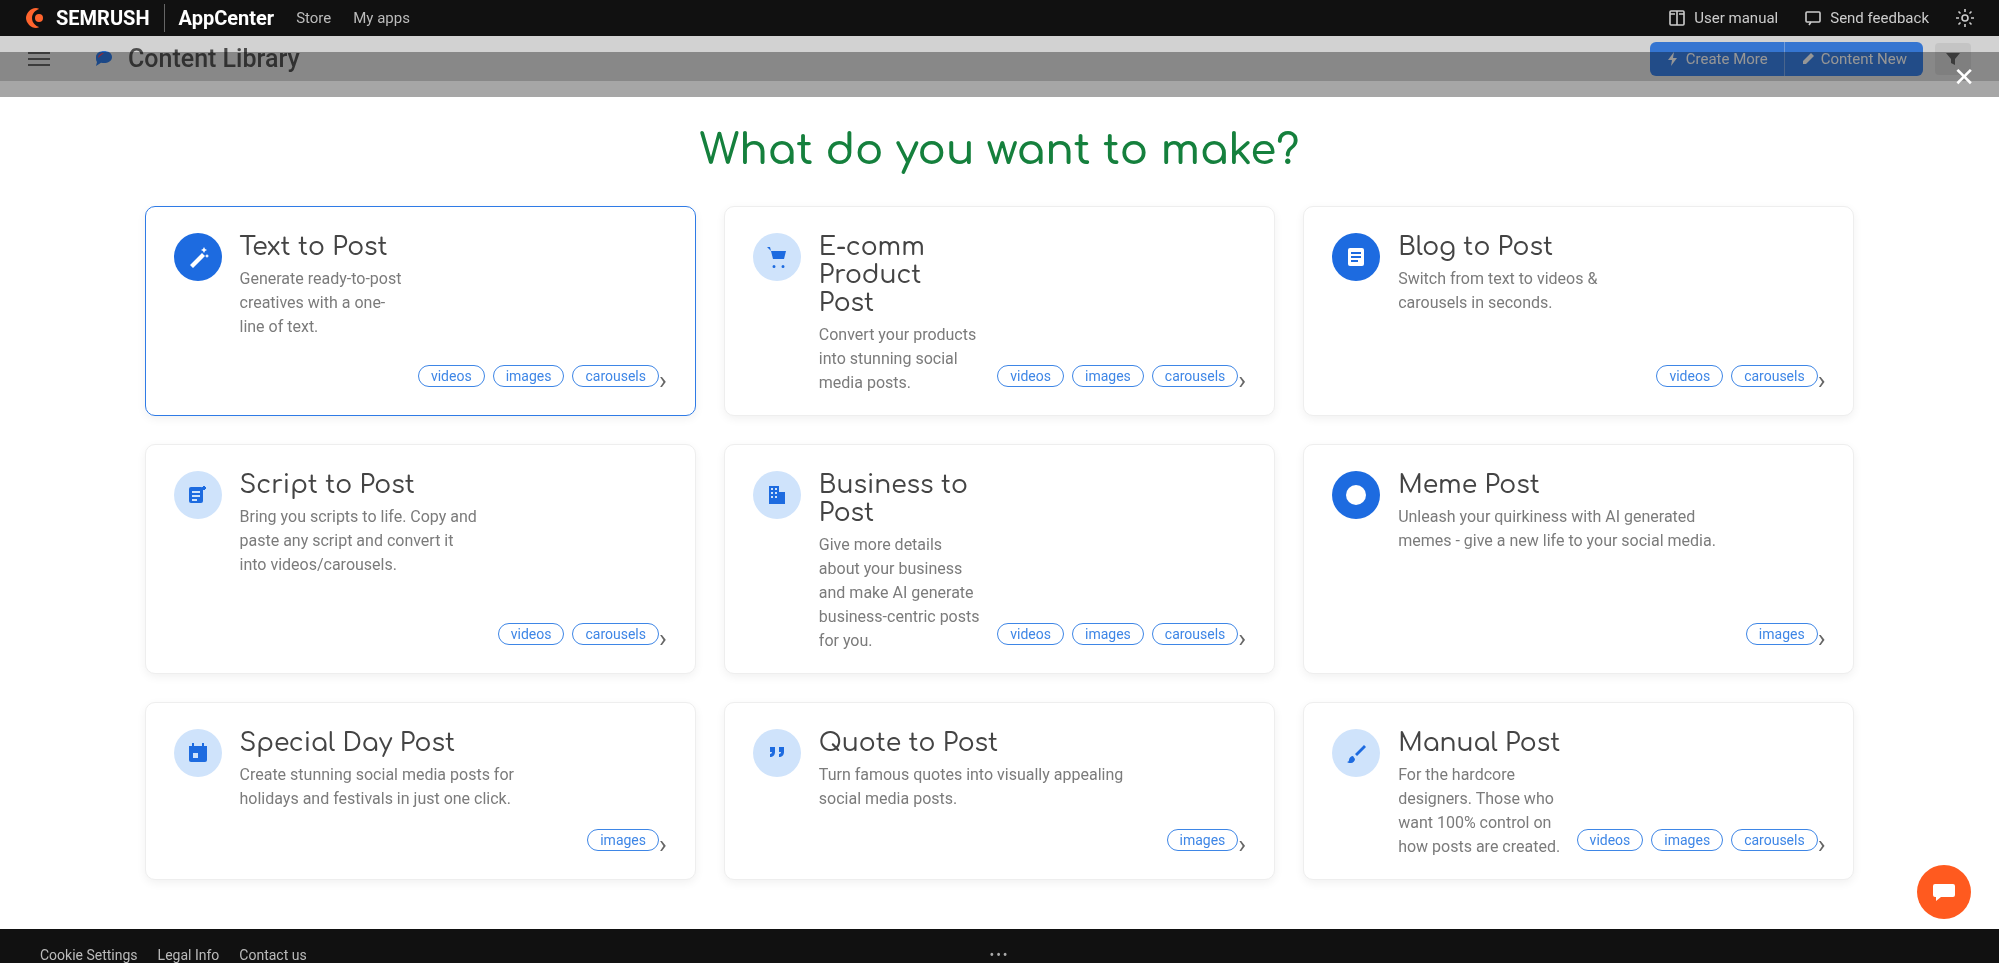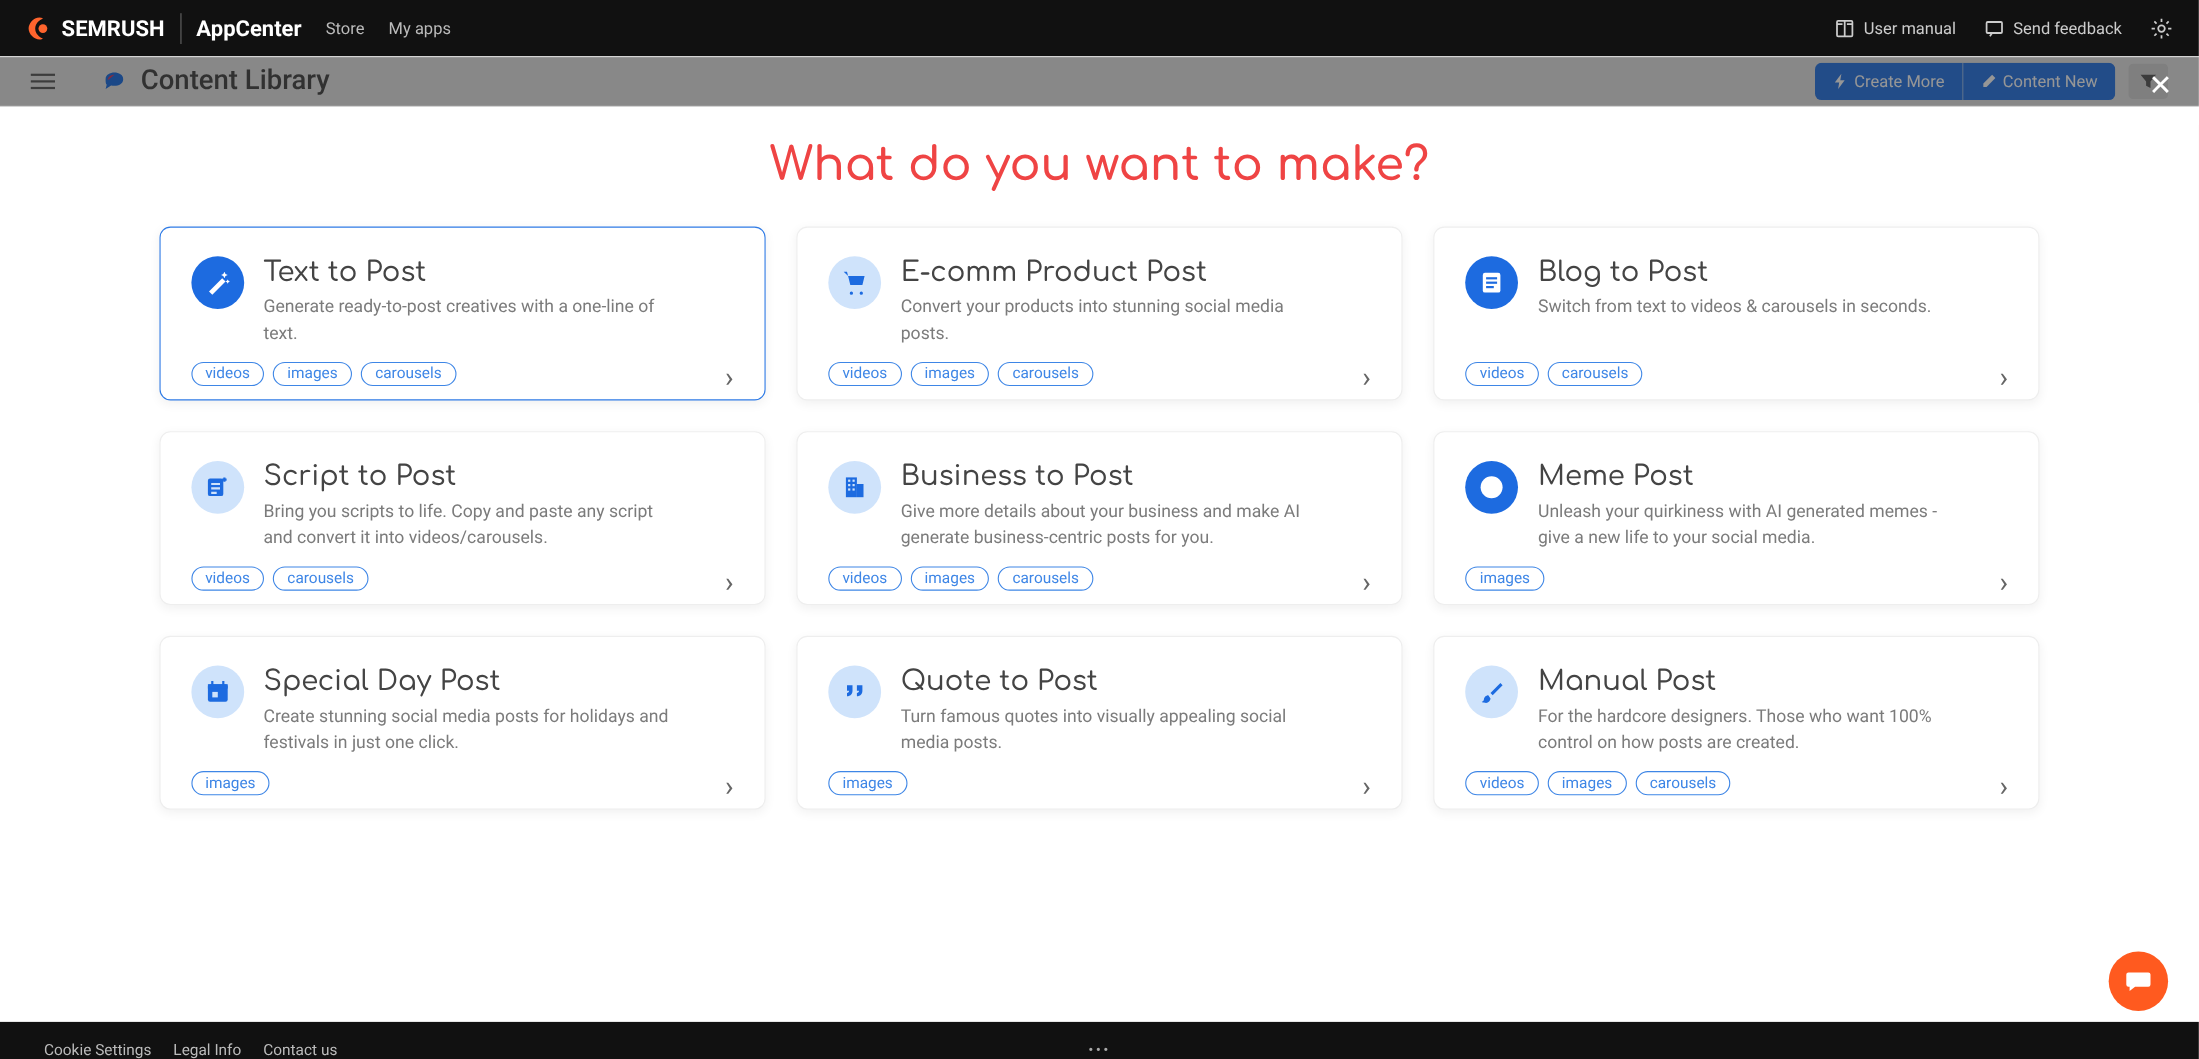--- a/index.html
+++ b/index.html
@@ -5,21 +5,21 @@
   * { box-sizing: border-box; margin: 0; padding: 0; }
   body {
     font-family: -apple-system, BlinkMacSystemFont, "Segoe UI", Roboto, "Helvetica Neue", Arial, sans-serif;
     background: #fff;
     overflow: hidden;
     width: 1999px;
     height: 963px;
     position: relative;
   }
   .topbar {
-    height: 51px;
+    height: 36px;
     background: #111;
     display: flex;
     align-items: center;
     padding: 0 24px;
     color: #fff;
     gap: 20px;
   }
   .topbar-left { display:flex; align-items:center; gap:22px; }
   .brand {
     display:flex; align-items:center; gap:8px;
@@ -83,32 +83,32 @@
     position:absolute; top:97px; left:0; right:0; bottom:34px;
     background:#fff; z-index:10;
     overflow:hidden;
   }
   .modal-inner{
     max-width:1910px; margin:0 auto;
     padding:10px 100px 30px;
   }
   .modal-title{
     text-align:center; font-size:42px; font-weight:600;
-    color:#ef4444; margin:20px 0 32px;
+    color:#15803d; margin:20px 0 32px;
     font-family: "Comfortaa","Segoe UI",sans-serif;
   }
   .grid{
     display:grid; grid-template-columns:repeat(3, 1fr);
     gap:28px;
   }
   .card{
     background:#fff; border:1px solid #eee; border-radius:10px;
     box-shadow:0 3px 10px rgba(0,0,0,0.06);
-    padding:26px 28px 4px;
-    display:flex; flex-direction:column; gap:14px;
+    padding:26px 28px 20px;
+    display:flex; flex-direction:row; gap:14px;
     position:relative; cursor:pointer;
   }
   .card.active{ border:1.5px solid #2f7be6;}
   .card-top { display:flex; gap:18px;}
   .icon-circle{
     width:48px; height:48px; border-radius:50%;
     background:#cfe3fb; flex-shrink:0;
     display:flex; align-items:center; justify-content:center;
   }
   .icon-circle.solid{ background:#1d6be0; }

